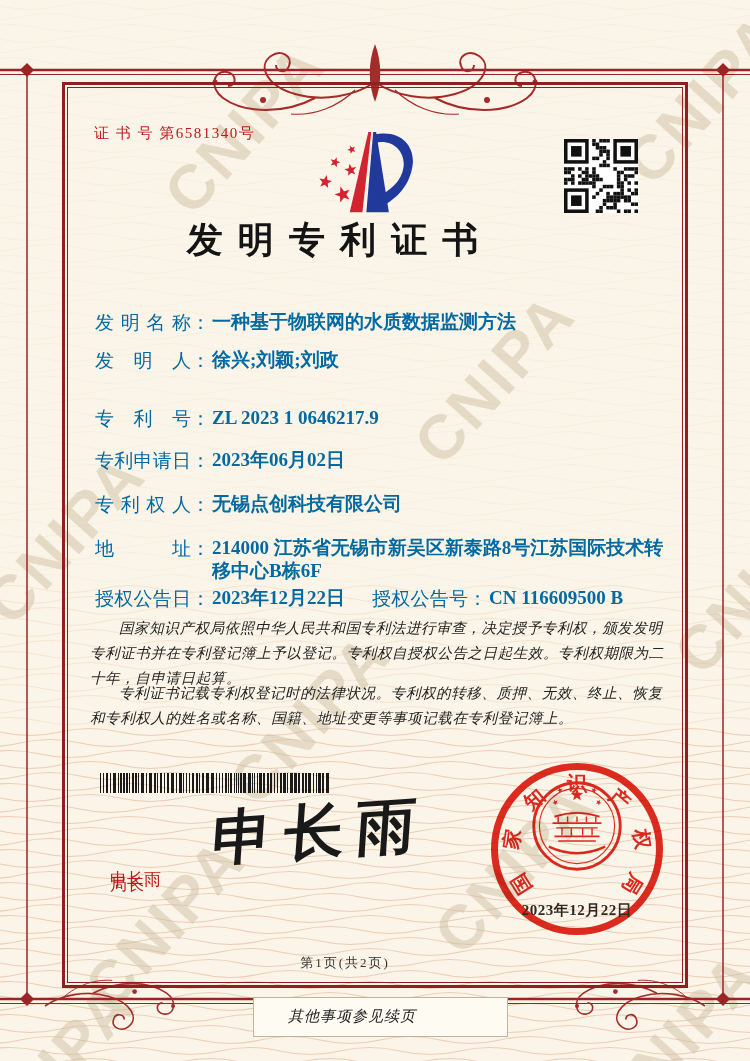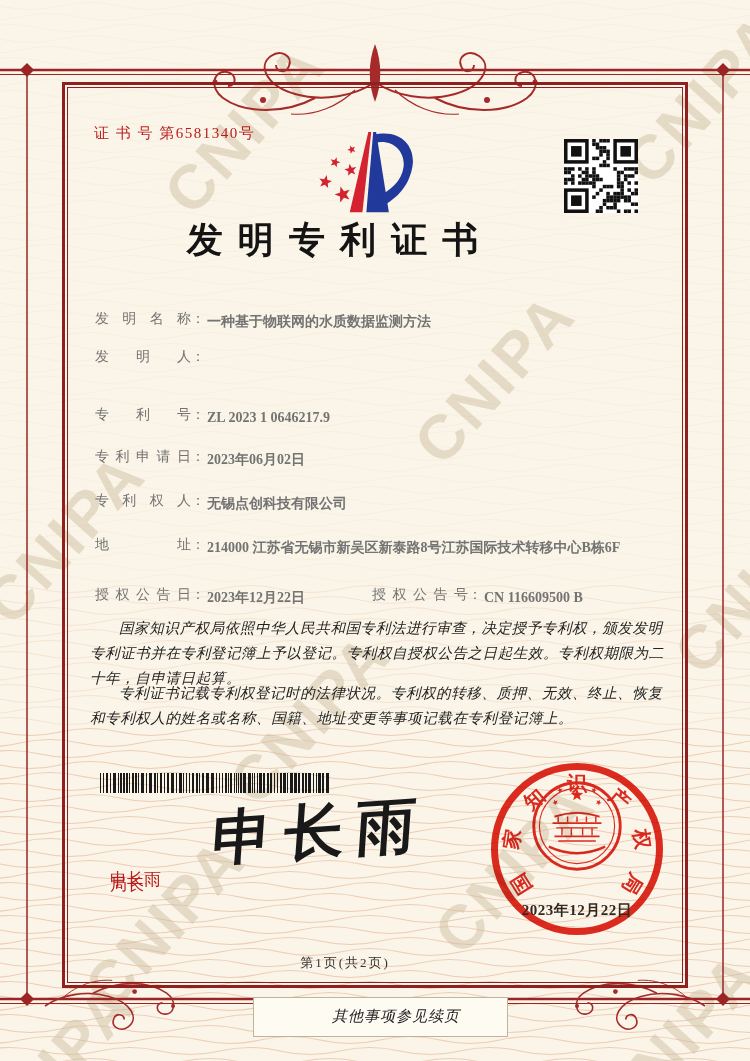--- a/index.html
+++ b/index.html
@@ -15,21 +15,21 @@
   #ornaments{position:absolute;left:0;top:0;z-index:2;}
   #frame{position:absolute;left:62px;top:82px;width:620px;height:900px;
          border:3px solid #8e2020;z-index:2;}
   #frame:after{content:"";position:absolute;inset:2px;border:1px solid #8e2020;}
   .content{position:absolute;z-index:3;color:#b91c1c;}
   
   #cert-no{left:94px;top:124px;font-size:15px;letter-spacing:1.5px;}
   #title{left:0;top:216px;width:665px;text-align:center;font-size:36px;font-weight:700;
          letter-spacing:.42em;text-indent:.42em;color:#141414;}
   
-  .frow{position:absolute;left:95px;z-index:3;font-size:14px;display:flex;color:#737373;}
+  .frow{position:absolute;left:95px;z-index:3;font-size:19px;display:flex;color:#0369a1;}
   .flabel{display:inline-block;width:96px;text-align:justify;text-align-last:justify;flex:none;}
   .fcolon{flex:none;margin-right:2px;}
   .fvalue{width:468px;line-height:23px;font-weight:bold;}
   
   .para{position:absolute;left:90px;width:574px;z-index:3;font-size:14.5px;line-height:25px;
         font-style:italic;letter-spacing:.6px;text-indent:2em;color:#222;}
   
   #sig-title{left:110px;top:873px;font-size:17px;font-family:"Liberation Sans","DejaVu Sans",sans-serif;}
   #sig-name{left:110px;top:868px;font-size:17px;font-family:"Liberation Sans","DejaVu Sans",sans-serif;}
   #autograph{left:212px;top:792px;font-size:60px;font-weight:700;letter-spacing:12px;
@@ -39,21 +39,21 @@
         mix-blend-mode:multiply;opacity:.96;}
   #seal .ring{position:absolute;inset:0;border:7px solid #df2318;border-radius:50%;}
   #seal .ring-char{position:absolute;left:50%;top:50%;width:24px;margin-left:-12px;margin-top:-12px;
         height:24px;text-align:center;font-size:20px;font-weight:700;color:#df2318;z-index:2;}
   #seal .emblem{position:absolute;left:39px;top:16px;}
   #seal .seal-date{position:absolute;left:0;bottom:15px;width:100%;text-align:center;
         font-size:15px;font-weight:700;color:#2b211c;letter-spacing:0.5px;}
   
   #page-num{left:0;top:954px;width:690px;text-align:center;font-size:13px;letter-spacing:2px;color:#333;}
   #footer-box{position:absolute;left:253px;top:997px;width:255px;height:40px;z-index:5;
-        background:#fdfbf2;border:1px solid #bdb49c;box-sizing:border-box;padding-left:44px;}
+        background:#fdfbf2;border:1px solid #bdb49c;box-sizing:border-box;}
   #footer-note{display:block;margin:9px 0 0 34px;font-size:15px;font-style:italic;
         letter-spacing:1px;color:#222;}
   #barcode{position:absolute;left:100px;top:773px;z-index:3;}
   #qr{position:absolute;left:564px;top:139px;z-index:3;}
   #logo{position:absolute;left:308px;top:130px;z-index:3;}
 </style>
 </head>
 <body>
 
 <div id="cert">
@@ -361,20 +361,21 @@
   <div class="content" id="title" style="position:absolute">发明专利证书</div>
 
   <div class="frow" style="top:310px">
     <span class="flabel">发明名称</span>
       <span class="fcolon">：</span>
     <span class="fvalue">一种基于物联网的水质数据监测方法</span>
   </div>
   <div class="frow" style="top:348px">
     <span class="flabel">发明人</span>
       <span class="fcolon">：</span>
+    <span class="fvalue">徐兴;刘颖;刘政</span>
   </div>
   <div class="frow" style="top:406px">
     <span class="flabel">专利号</span>
       <span class="fcolon">：</span>
     <span class="fvalue">ZL 2023 1 0646217.9</span>
   </div>
   <div class="frow" style="top:448px">
     <span class="flabel">专利申请日</span>
       <span class="fcolon">：</span>
     <span class="fvalue">2023年06月02日</span>

